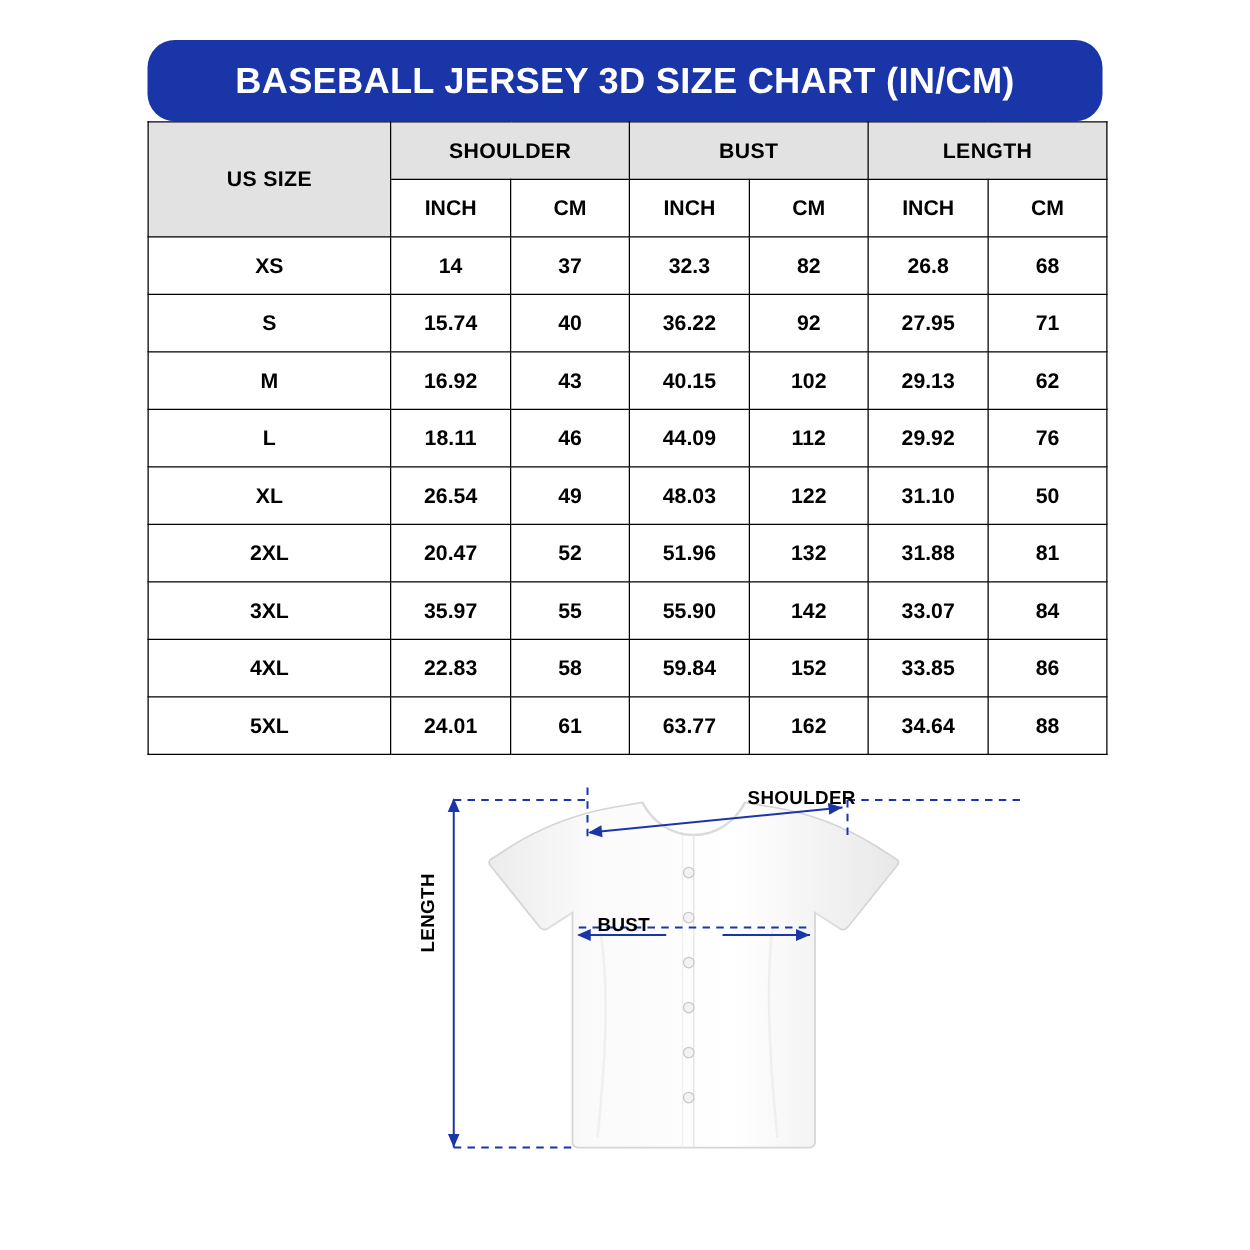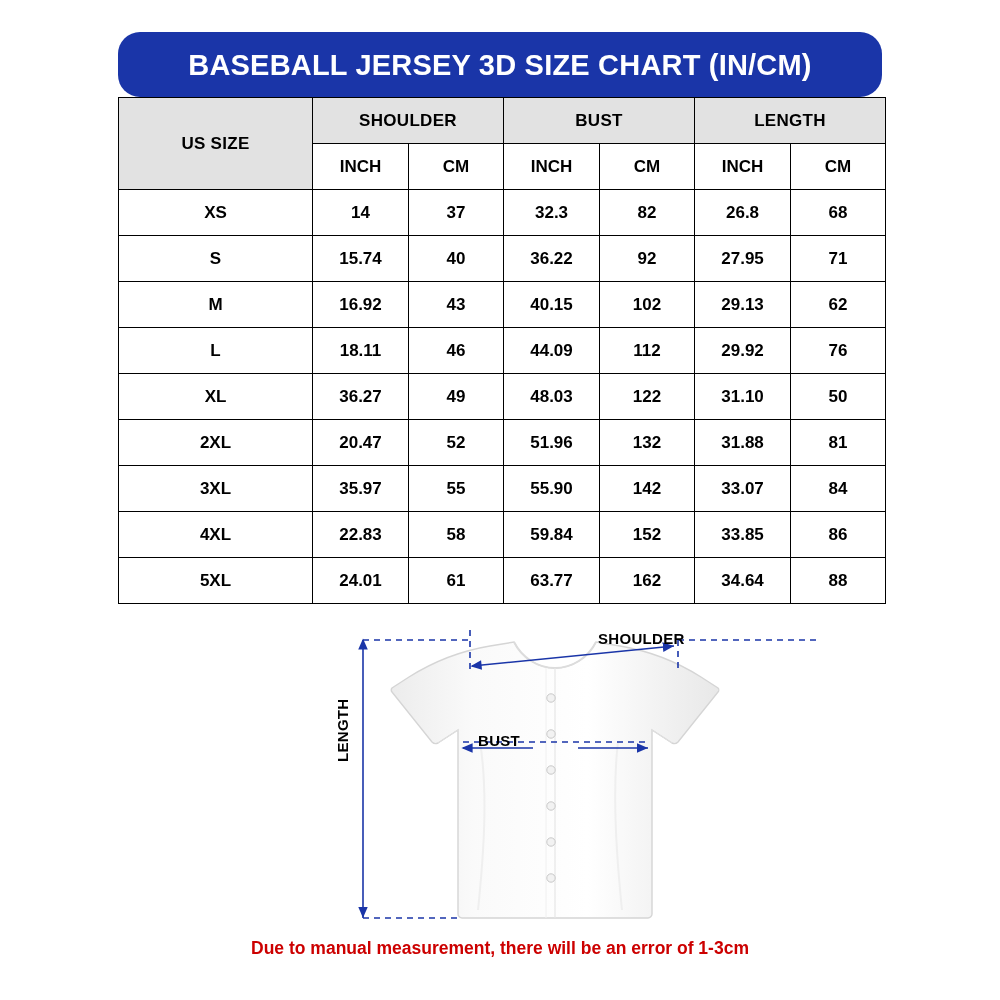--- a/index.html
+++ b/index.html
@@ -189,21 +189,21 @@
           <td class="size-cell">L</td>
           <td class="val-cell">18.11</td>
           <td class="val-cell">46</td>
           <td class="val-cell">44.09</td>
           <td class="val-cell">112</td>
           <td class="val-cell">29.92</td>
           <td class="val-cell">76</td>
         </tr>
         <tr>
           <td class="size-cell">XL</td>
-          <td class="val-cell">36.27</td>
+          <td class="val-cell">26.54</td>
           <td class="val-cell">49</td>
           <td class="val-cell">48.03</td>
           <td class="val-cell">122</td>
           <td class="val-cell">31.10</td>
           <td class="val-cell">50</td>
         </tr>
         <tr>
           <td class="size-cell">2XL</td>
           <td class="val-cell">20.47</td>
           <td class="val-cell">52</td>
@@ -322,14 +322,13 @@
         <path d="M245,18 L352,18" stroke-dasharray="6,5"></path>
         <path d="M245,296 L340,296" stroke-dasharray="6,5"></path>
       </g>
     </svg>
 
     <div class="lbl lbl-shoulder">SHOULDER</div>
     <div class="lbl lbl-bust">BUST</div>
     <div class="lbl lbl-length">LENGTH</div>
   </div>
 
-  <div class="note">Due to manual measurement, there will be an error of 1-3cm</div>
 </div>
 
 </body></html>

